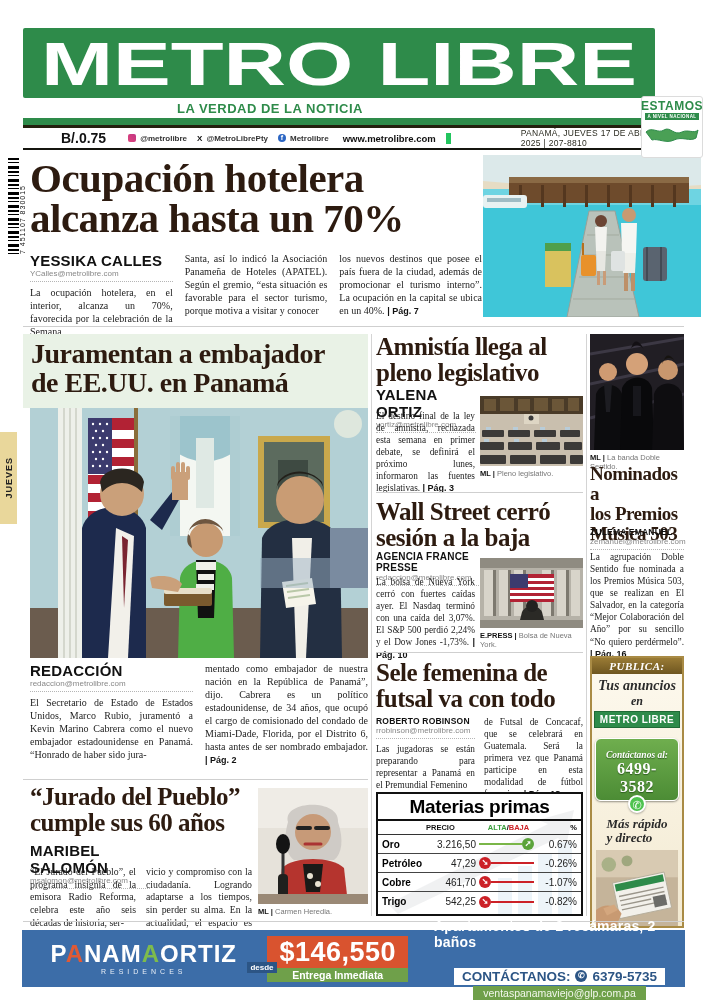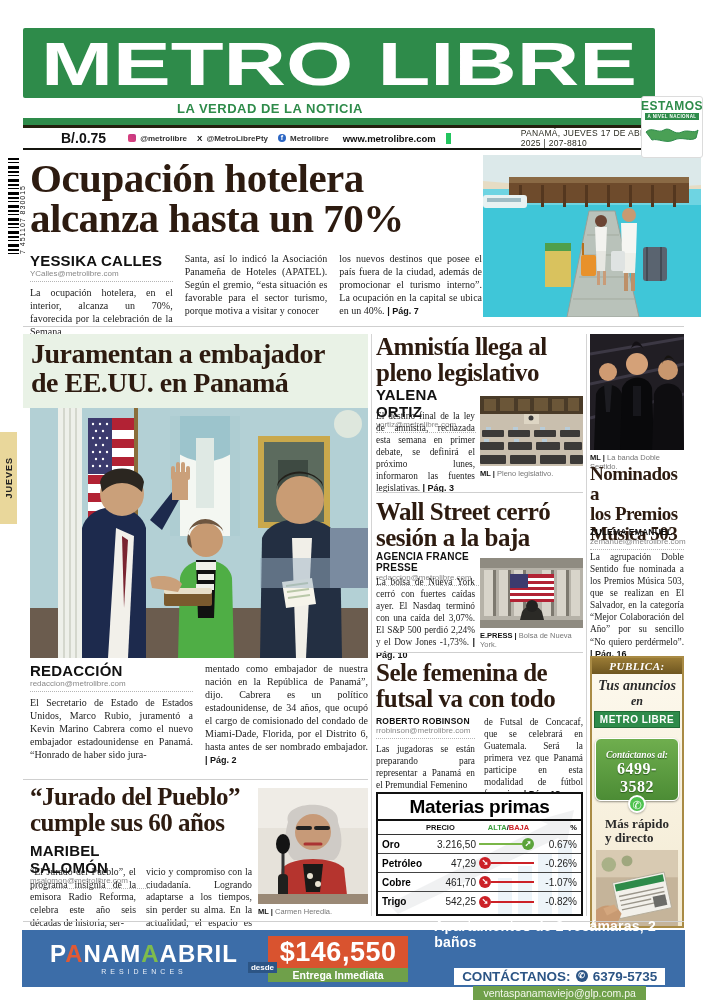--- a/index.html
+++ b/index.html
@@ -117,21 +117,21 @@
 
   .publica { left:590px; top:656px; width:94px; height:272px; border:2px solid #a98b45; background:linear-gradient(180deg,#fdf9ee,#f3ead2); position:absolute; display:flex; flex-direction:column; align-items:center; font-family:"Liberation Serif",serif;}
   .pub-band { width:100%; background:linear-gradient(180deg,#9a7b35,#6e5620); color:#fff; font-style:italic; font-weight:bold; font-size:11px; text-align:center; padding:2px 0; letter-spacing:.5px;}
   .pub-l1 { font-style:italic; font-weight:bold; font-size:14px; color:#2a2a2a; margin-top:4px;}
   .pub-l2 { font-style:italic; font-weight:bold; font-size:12px; color:#2a2a2a;}
   .pub-logo { background:#2e8b4a; color:#fff; font-family:"Liberation Sans",sans-serif; font-weight:bold; font-size:10px; padding:2px 5px; margin-top:2px; letter-spacing:.5px; border:1px solid #1f6b36;}
   .pub-ribbon { margin-top:10px; background:linear-gradient(180deg,#6fae4e,#4c8c35); border:1px solid #fff; border-radius:6px; box-shadow:0 1px 2px rgba(0,0,0,.4); padding:11px 5px 4px; text-align:center; color:#fff; width:84px;}
   .pub-ribbon .rl1 { font-weight:bold; font-size:9.5px; font-style:italic; text-shadow:0 1px 1px #2c5a1e;}
   .pub-ribbon .rl2 { font-weight:bold; font-size:16px; letter-spacing:.5px; text-shadow:0 1px 1px #2c5a1e;}
   .wa { width:18px; height:18px; border-radius:50%; background:#4fc34f; border:2px solid #fff; color:#fff; text-align:center; line-height:16px; font-size:11px; margin-top:-6px; box-shadow:0 1px 2px rgba(0,0,0,.3);}
-  .pub-t1 { font-weight:bold; font-size:13px; color:#2a2a2a; margin-top:4px; line-height:1.1;}
+  .pub-t1 { font-style:italic; font-weight:bold; font-size:13px; color:#2a2a2a; margin-top:4px; line-height:1.1;}
   .pub-photo { width:90px; height:84px; margin-top:4px; }
 
   
   .bottom-ad { left:22px; top:930px; width:663px; height:57px; background:#3c6da8; display:flex; align-items:center; font-family:"Liberation Sans",sans-serif; }
   .pv { margin-left:28px; width:200px; text-align:center;}
   .pv-name { color:#fff; font-weight:bold; font-size:24px; letter-spacing:1px; line-height:1;}
   .pv-name .tri-r { color:#e05a35; } .pv-name .tri-g { color:#7ebb4c; }
   .pv-sub { color:#e8eef6; font-size:7px; letter-spacing:4px; margin-top:2px;}
   .price-blk { position:relative; margin-left:30px; width:150px; }
   .desde { position:absolute; left:-20px; bottom:9px; background:#2c5585; color:#fff; font-size:8px; font-weight:bold; padding:1px 3px;}
@@ -697,21 +697,21 @@
       <path d="M0 66 C10 58 22 60 28 70 L22 84 L0 84 Z" fill="#c89a72"></path>
       <path d="M8 64 L20 60 L24 66 L12 72 Z" fill="#d4a77e"></path>
     </svg>
   </div>
 
   <div class="abs hrule" style="left:23px; top:921px; width:661px;"></div>
 
   <div class="abs bottom-ad">
     <div class="pv">
       <div class="pv-name">
-        <span>P</span><span class="tri-r">A</span><span>N</span><span>A</span><span>M</span><span class="tri-g">A</span><span>ABRIL</span>
+        <span>P</span><span class="tri-r">A</span><span>N</span><span>A</span><span>M</span><span class="tri-g">A</span><span>ORTIZ</span>
       </div>
       <div class="pv-sub">RESIDENCES</div>
     </div>
     <div class="price-blk">
       <span class="desde">desde</span>
       <div class="big-price">$146,550</div>
       <div class="entrega">Entrega Inmediata</div>
     </div>
     <div class="ad-right">
       <div class="ad-desc">Apartamentos de 2 recámaras, 2 baños</div>

